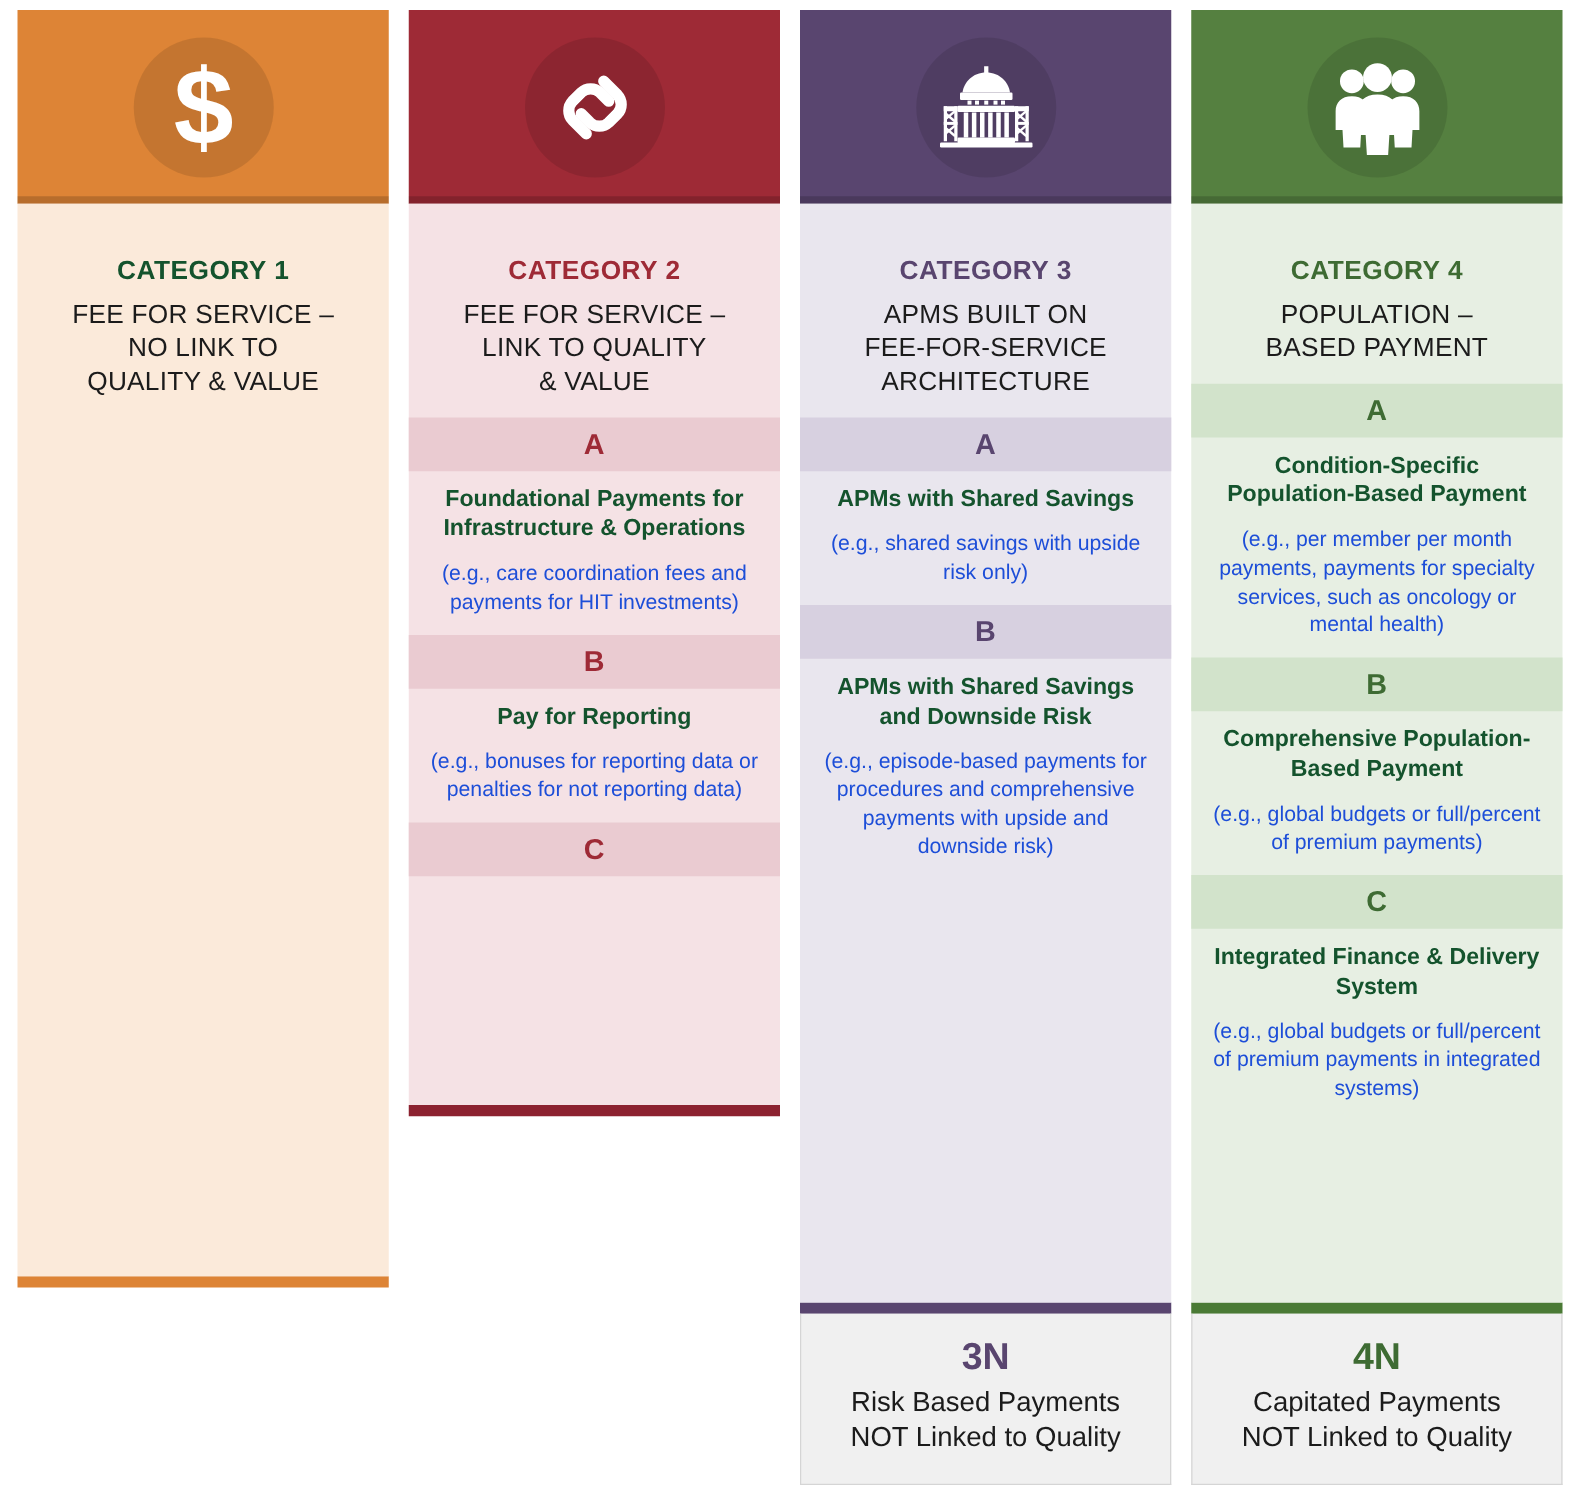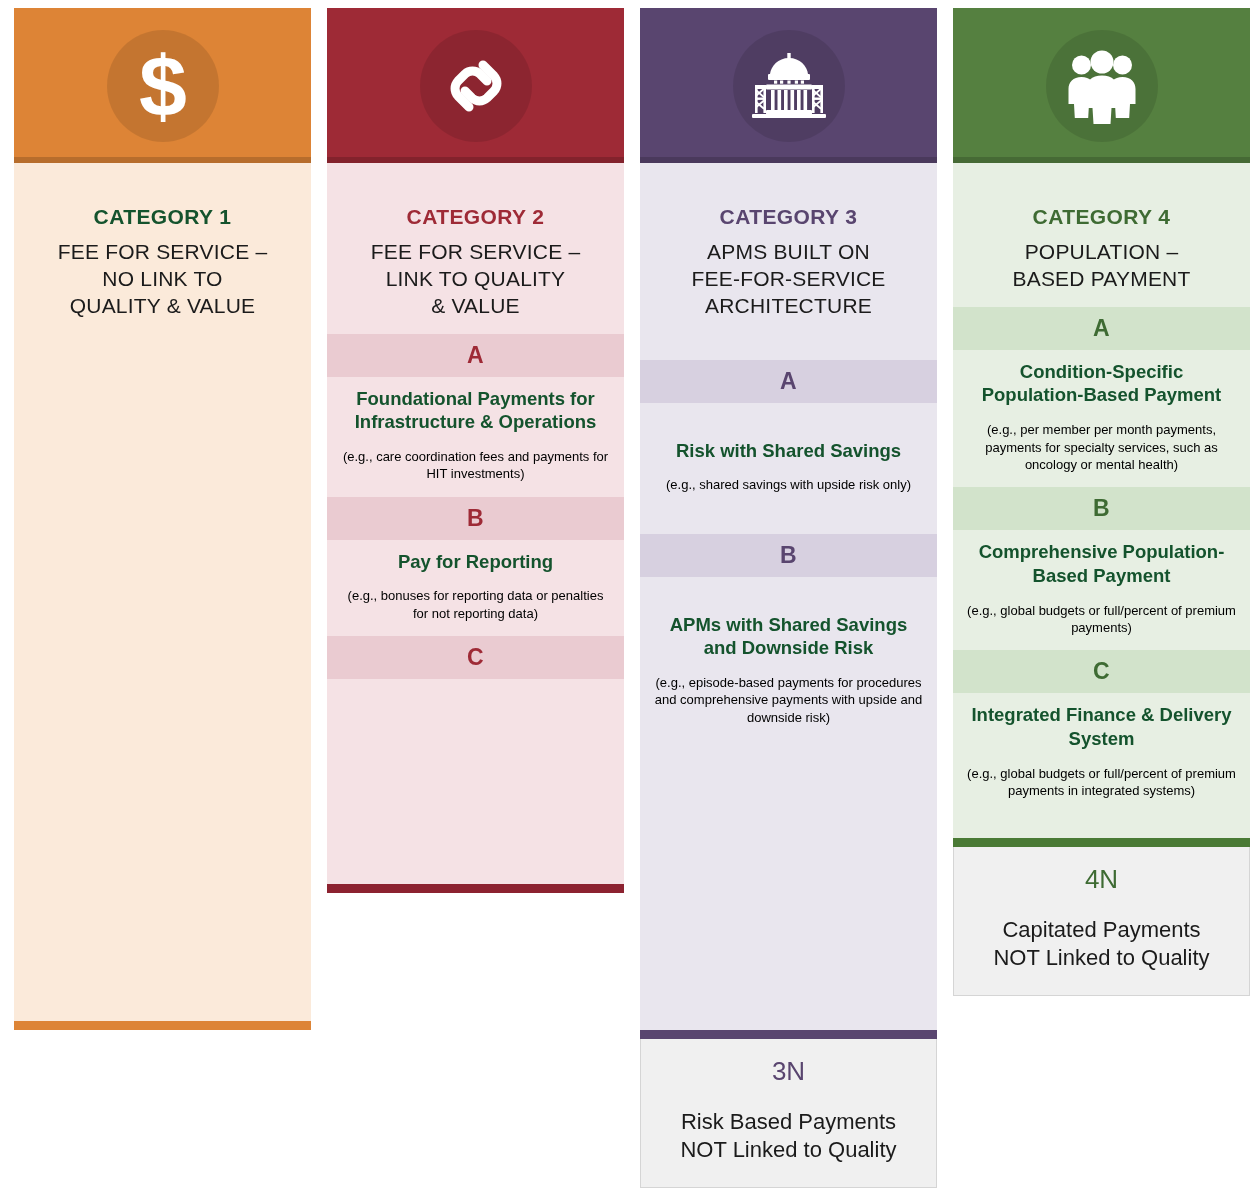--- a/index.html
+++ b/index.html
@@ -109,46 +109,46 @@
     padding: 10px 14px 14px 14px;
     text-align: center;
   }
   .sub-heading {
     font-size: 18.5px;
     font-weight: bold;
     color: #14532d;
     line-height: 1.28;
   }
   .sub-example {
-    font-size: 13px;
-    color: #000000;
+    font-size: 17px;
+    color: #1d4ed8;
     line-height: 1.34;
     margin-top: 14px;
   }
 
   .col-footer-bar {
     height: 9px;
     width: 100%;
   }
 
   
   .n-box {
     margin-top: 0;
     background: #f0f0f0;
     border: 1px solid #d5d5d5;
     border-top: none;
     box-sizing: border-box;
     padding: 18px 8px 22px 8px;
     text-align: center;
   }
   .n-code {
-    font-size: 26px;
-    font-weight: normal;
+    font-size: 30px;
+    font-weight: bold;
     line-height: 1.1;
-    margin-bottom: 22px;
+    margin-bottom: 6px;
   }
   .n-text {
     font-size: 22px;
     color: #1b1b1b;
     line-height: 1.3;
   }
 
   .spacer { flex: 1 1 auto; }
 </style>
 </head>
@@ -236,44 +236,44 @@
               <rect x="63" y="46.5" width="11" height="2.4"></rect>
               <path d="M64.6 38.6 L72.6 45.4 L71.4 46.9 L63.4 40.1 Z"></path>
               <path d="M72.6 38.6 L64.6 45.4 L63.4 43.9 L71.4 37.1 Z"></path>
               <path d="M64.6 50.2 L72.6 57 L71.4 58.5 L63.4 51.7 Z"></path>
               <path d="M72.6 50.2 L64.6 57 L63.4 55.5 L71.4 48.7 Z"></path>
               <rect x="3" y="63" width="74" height="4" rx="1"></rect>
             </g>
           </svg>
         </div>
       </div>
-      <div class="col-body" style="background: rgb(233, 230, 238); gap: 26px;">
+      <div class="col-body" style="background: rgb(233, 230, 238);">
         <div class="col-title-block">
           <div class="cat-label" style="color: rgb(89, 69, 111);">CATEGORY 3</div>
           <div class="cat-name">APMS BUILT ON<br>FEE-FOR-SERVICE<br>ARCHITECTURE</div>
         </div>
         <div class="sub-letter" style="background: rgb(215, 208, 224); color: rgb(89, 69, 111);">A</div>
         <div class="sub-content">
-          <div class="sub-heading">Risk with Shared Savings</div>
+          <div class="sub-heading">APMs with Shared Savings</div>
           <div class="sub-example">(e.g., shared savings with upside risk only)</div>
         </div>
         <div class="sub-letter" style="background: rgb(215, 208, 224); color: rgb(89, 69, 111);">B</div>
         <div class="sub-content">
           <div class="sub-heading">APMs with Shared Savings and Downside Risk</div>
           <div class="sub-example">(e.g., episode-based payments for procedures and comprehensive payments with upside and downside risk)</div>
         </div>
         <div class="spacer"></div>
       </div>
       <div class="col-footer-bar" style="background: rgb(89, 69, 111);"></div>
       <div class="n-box">
         <div class="n-code" style="color: rgb(89, 69, 111);">3N</div>
         <div class="n-text">Risk Based Payments<br>NOT Linked to Quality</div>
       </div>
     </div>
-    <div class="column" style="height: 988px;">
+    <div class="column" style="height: 1180px;">
       <div class="col-header" style="background: rgb(85, 128, 64);">
         <div class="icon-circle">
           <svg width="76" height="76" viewBox="0 0 76 76">
             <g fill="#ffffff">
               <circle cx="17.5" cy="17" r="9.5"></circle>
               <path d="M17.5 29 C9 29 4.5 34 4.5 41 L4.5 56 L10 56 L10.8 70 L24.2 70 L25 56 L30.5 56 L30.5 41 C30.5 34 26 29 17.5 29 Z"></path>
               <circle cx="58.5" cy="17" r="9.5"></circle>
               <path d="M58.5 29 C50 29 45.5 34 45.5 41 L45.5 56 L51 56 L51.8 70 L65.2 70 L66 56 L71.5 56 L71.5 41 C71.5 34 67 29 58.5 29 Z"></path>
               <circle cx="38" cy="14" r="11.5"></circle>
               <path d="M38 27.5 C27.5 27.5 22 33.5 22 41.5 L22 60 L28.5 60 L29.5 76 L46.5 76 L47.5 60 L54 60 L54 41.5 C54 33.5 48.5 27.5 38 27.5 Z"></path>

